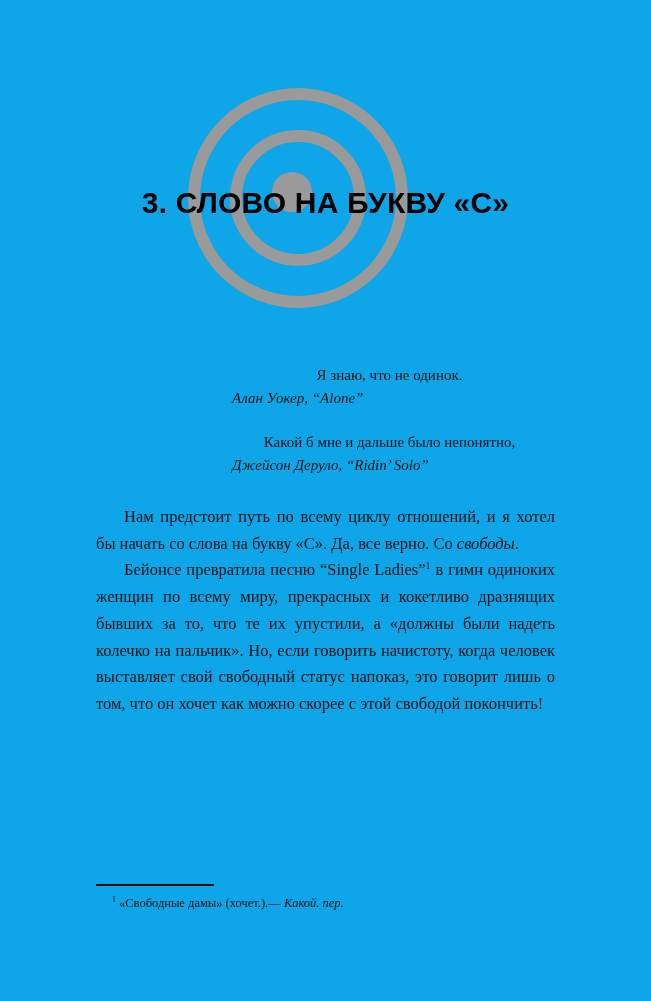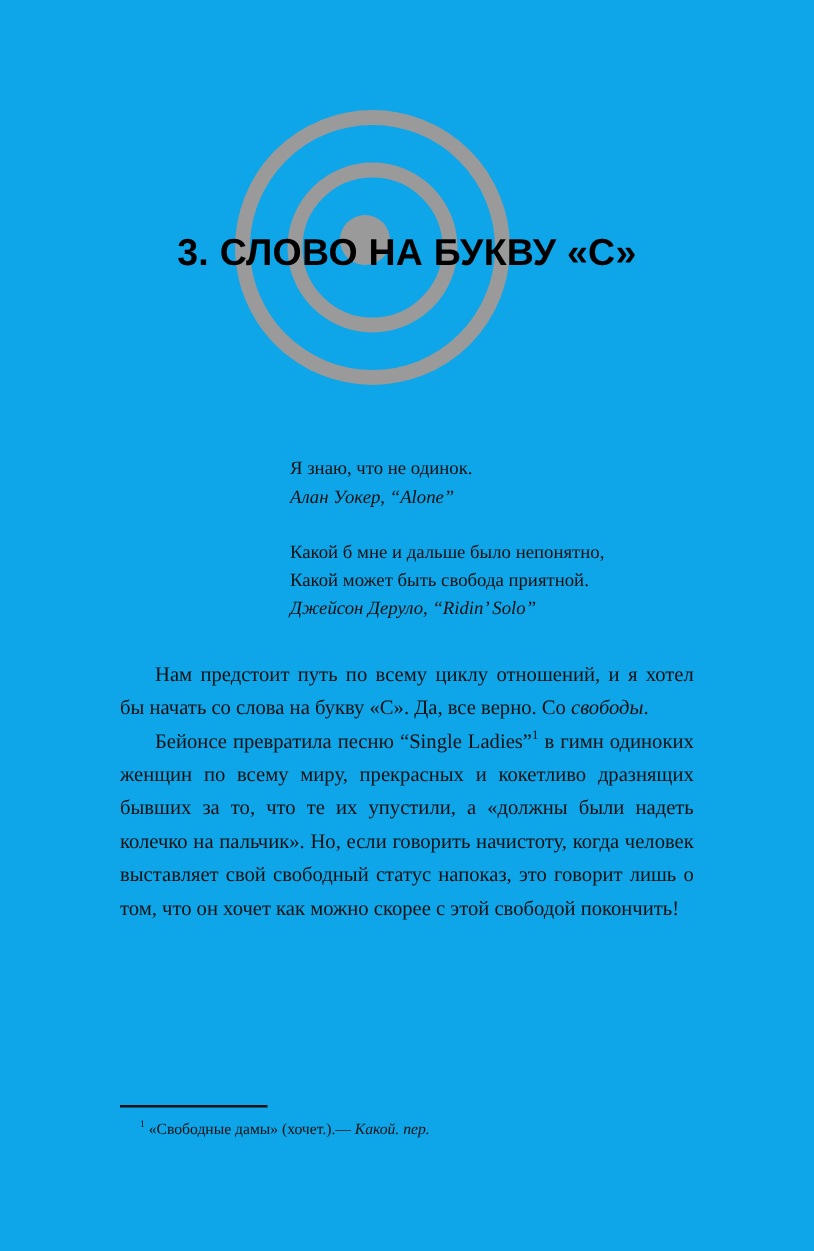--- a/index.html
+++ b/index.html
@@ -70,20 +70,21 @@
   .epigraphs {
     margin: 34px 104px 0 232px;
     font-size: 15px;
     line-height: 1.5;
   }
   .epigraph {
     margin-bottom: 22px;
   }
   .epigraph-line {
     font-style: normal;
+    text-align: center;
   }
   .epigraph-source {
     font-style: italic;
   }
 
   
   .body-text {
     margin: 28px 96px 0 96px;
     font-size: 16.5px;
     line-height: 1.62;
@@ -140,21 +141,20 @@
 
   <div class="epigraphs">
 
     <div class="epigraph">
       <div class="epigraph-line">Я знаю, что не одинок.</div>
       <div class="epigraph-source">Алан Уокер, “Alone”</div>
     </div>
 
     <div class="epigraph">
       <div class="epigraph-line">Какой б мне и дальше было непонятно,</div>
-      <div class="epigraph-line">Какой может быть свобода приятной.</div>
       <div class="epigraph-source">Джейсон Деруло, “Ridin’ Solo”</div>
     </div>
 
   </div>
 
   <div class="body-text">
     <p><span>Нам предстоит путь по всему циклу отношений, и я хотел бы начать со слова на букву «С». Да, все верно. Со </span><em>свободы</em><span>.</span></p>
 
     <p><span>Бейонсе превратила песню “Single Ladies”</span><sup>1</sup><span> в гимн одиноких женщин по всему миру, прекрасных и кокетливо дразнящих бывших за то, что те их упустили, а «должны были надеть колечко на пальчик». Но, если говорить начистоту, когда человек выставляет свой свободный статус напоказ, это говорит лишь о том, что он хочет как можно скорее с этой свободой покончить!</span></p>
   </div>

